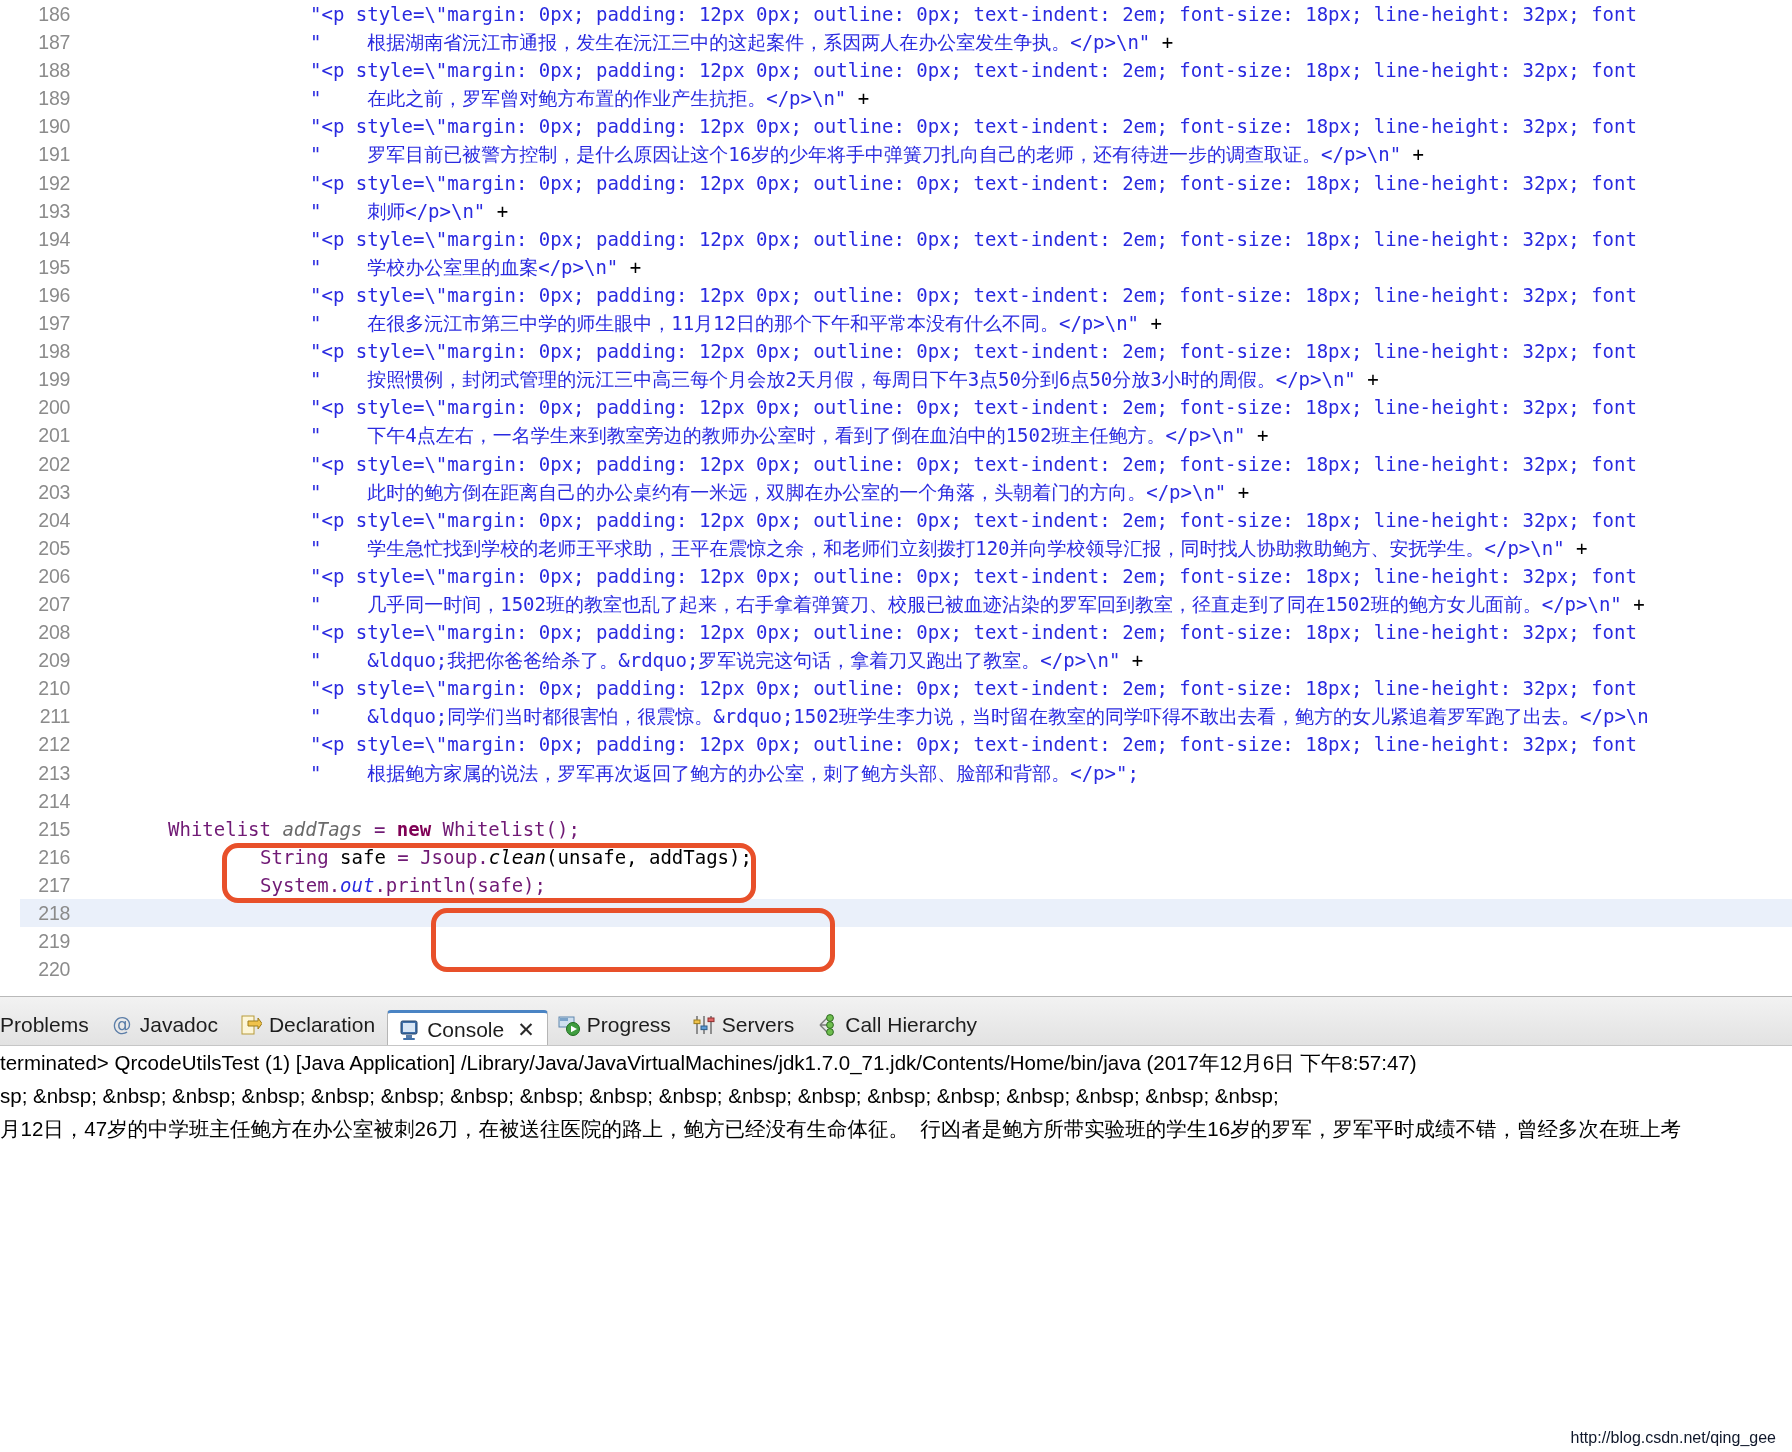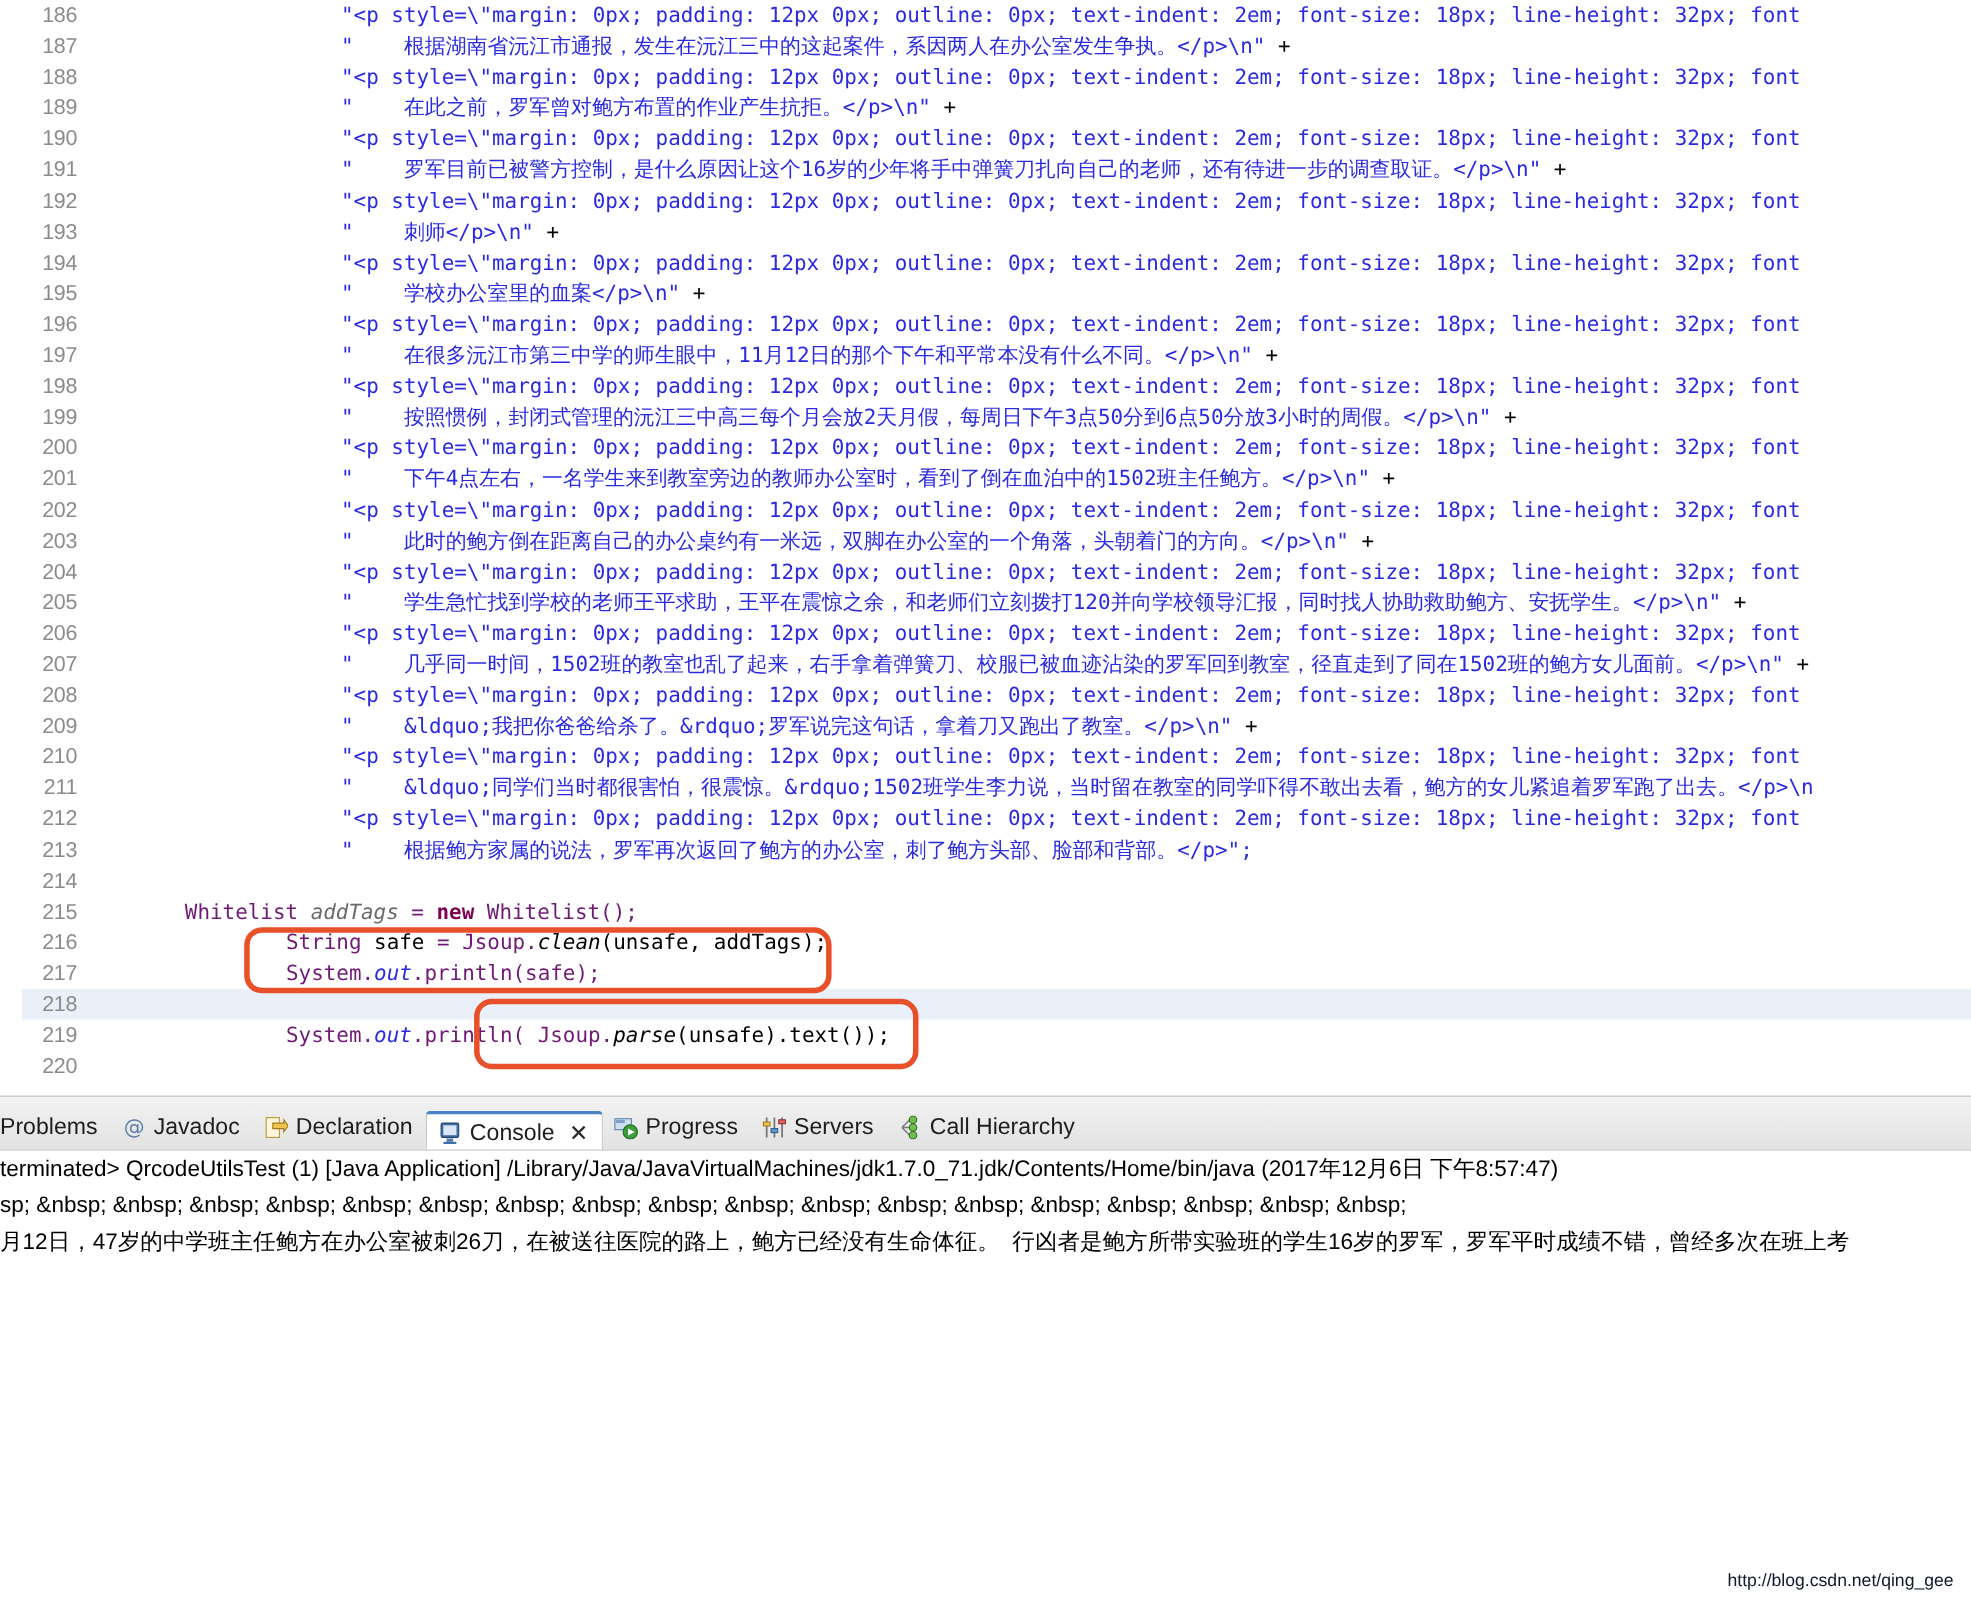--- a/index.html
+++ b/index.html
@@ -215,21 +215,21 @@
         <div class="code-line"><div class="gutter">209</div><div class="code-text" style="left: 290px;"><span class="s-str">"    &amp;ldquo;我把你爸爸给杀了。&amp;rdquo;罗军说完这句话，拿着刀又跑出了教室。&lt;/p&gt;\n"</span><span class="s-op"> +</span></div></div>
         <div class="code-line"><div class="gutter">210</div><div class="code-text" style="left: 290px;"><span class="s-str">"&lt;p style=\"margin: 0px; padding: 12px 0px; outline: 0px; text-indent: 2em; font-size: 18px; line-height: 32px; font</span></div></div>
         <div class="code-line"><div class="gutter">211</div><div class="code-text" style="left: 290px;"><span class="s-str">"    &amp;ldquo;同学们当时都很害怕，很震惊。&amp;rdquo;1502班学生李力说，当时留在教室的同学吓得不敢出去看，鲍方的女儿紧追着罗军跑了出去。&lt;/p&gt;\n</span></div></div>
         <div class="code-line"><div class="gutter">212</div><div class="code-text" style="left: 290px;"><span class="s-str">"&lt;p style=\"margin: 0px; padding: 12px 0px; outline: 0px; text-indent: 2em; font-size: 18px; line-height: 32px; font</span></div></div>
         <div class="code-line"><div class="gutter">213</div><div class="code-text" style="left: 290px;"><span class="s-str">"    根据鲍方家属的说法，罗军再次返回了鲍方的办公室，刺了鲍方头部、脸部和背部。&lt;/p&gt;";</span></div></div>
         <div class="code-line"><div class="gutter">214</div><div class="code-text"></div></div>
         <div class="code-line"><div class="gutter">215</div><div class="code-text" style="left: 148px;"><span class="s-plain">Whitelist </span><span class="s-fieldital">addTags</span><span class="s-plain"> = </span><span class="s-kw">new</span><span class="s-plain"> Whitelist();</span></div></div>
         <div class="code-line"><div class="gutter">216</div><div class="code-text" style="left: 240px;"><span class="s-plain">String </span><span class="s-field">safe</span><span class="s-plain"> = </span><span class="s-plain">Jsoup.</span><span class="s-method">clean</span><span class="s-field">(unsafe, addTags);</span></div></div>
         <div class="code-line"><div class="gutter">217</div><div class="code-text" style="left: 240px;"><span class="s-plain">System.</span><span class="s-static">out</span><span class="s-plain">.println(safe);</span></div></div>
         <div class="code-line current"><div class="gutter">218</div><div class="code-text"></div></div>
-        <div class="code-line"><div class="gutter">219</div><div class="code-text" style="left: 240px;"><span class="s-plain">System.</span><span class="s-static">out</span><span class="s-plain">.println( Jsoup.</span><span class="s-method">parse</span><span class="s-field">(unsafe).text());</span></div></div>
+        <div class="code-line"><div class="gutter">219</div></div>
         <div class="code-line"><div class="gutter">220</div><div class="code-text"></div></div>
       </div>
     <div class="edge-shadow"></div>
 
     <div class="redbox" id="redbox-clean"></div>
     <div class="redbox" id="redbox-parse"></div>
   </div>
 
   <div class="viewbar" id="view-tabbar">
       <div class="vtab first">

